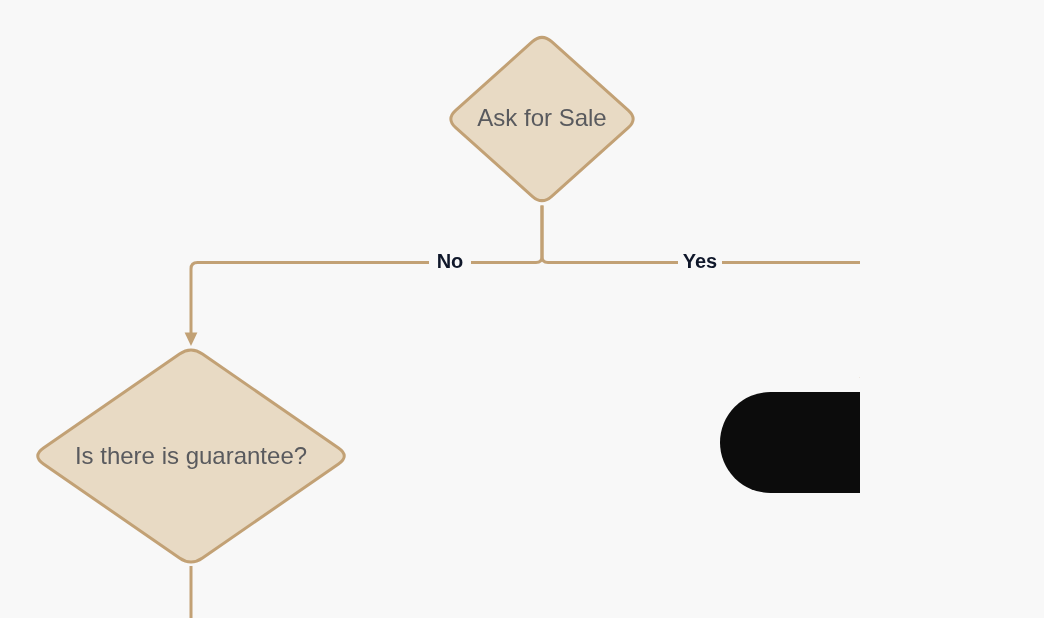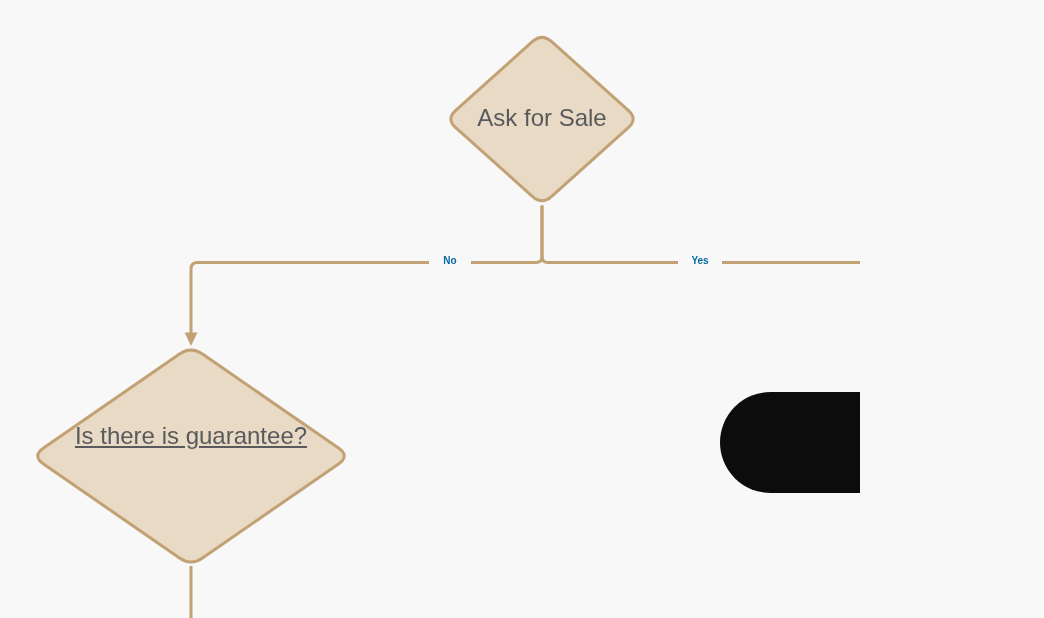--- a/index.html
+++ b/index.html
@@ -25,22 +25,22 @@
     text-align: center;
     color: #595a5e;
     font-size: 24px;
     line-height: 30px;
     white-space: nowrap;
     user-select: none;
   }
   .edge-label {
     position: absolute;
     text-align: center;
-    color: #0369a1;
-    font-size: 10px;
+    color: #0f172a;
+    font-size: 20px;
     font-weight: bold;
     line-height: 22px;
     background: #f8f8f8;
     padding: 0 1px;
     user-select: none;
   }
   .terminal-label {
     position: absolute;
     left: 720px;
     top: 399px;
@@ -78,20 +78,20 @@
              L455.7,127.7 Q446,119 455.7,110.3 L532.3,41.7 Q542,33 551.7,41.7 Z" fill="#e8dac4" stroke="#c2a175" stroke-width="3"></path>
 
     <path d="M202.5,354 L338.5,448 Q350,456 338.5,464 L202.5,558 Q191,566 179.5,558
              L43.5,464 Q32,456 43.5,448 L179.5,354 Q191,346 202.5,354 Z" fill="#e8dac4" stroke="#c2a175" stroke-width="3"></path>
 
     <rect x="720" y="392" width="292" height="101" rx="50.5" ry="50.5" fill="#0c0c0c"></rect>
   </svg>
 
   <div class="node-label" style="left:412px; top:103px; width:260px;">Ask for Sale</div>
 
-  <div class="node-label" style="left:21px; top:421px; width:340px;text-decoration:underline;">Is there is guarantee?</div>
+  <div class="node-label" style="left:21px; top:441px; width:340px;">Is there is guarantee?</div>
 
   <div class="edge-label" style="left:429px; top:250px; width:40px;">No</div>
 
   <div class="edge-label" style="left:678px; top:250px; width:42px;">Yes</div>
 
 
 </div>
 
 </body></html>

